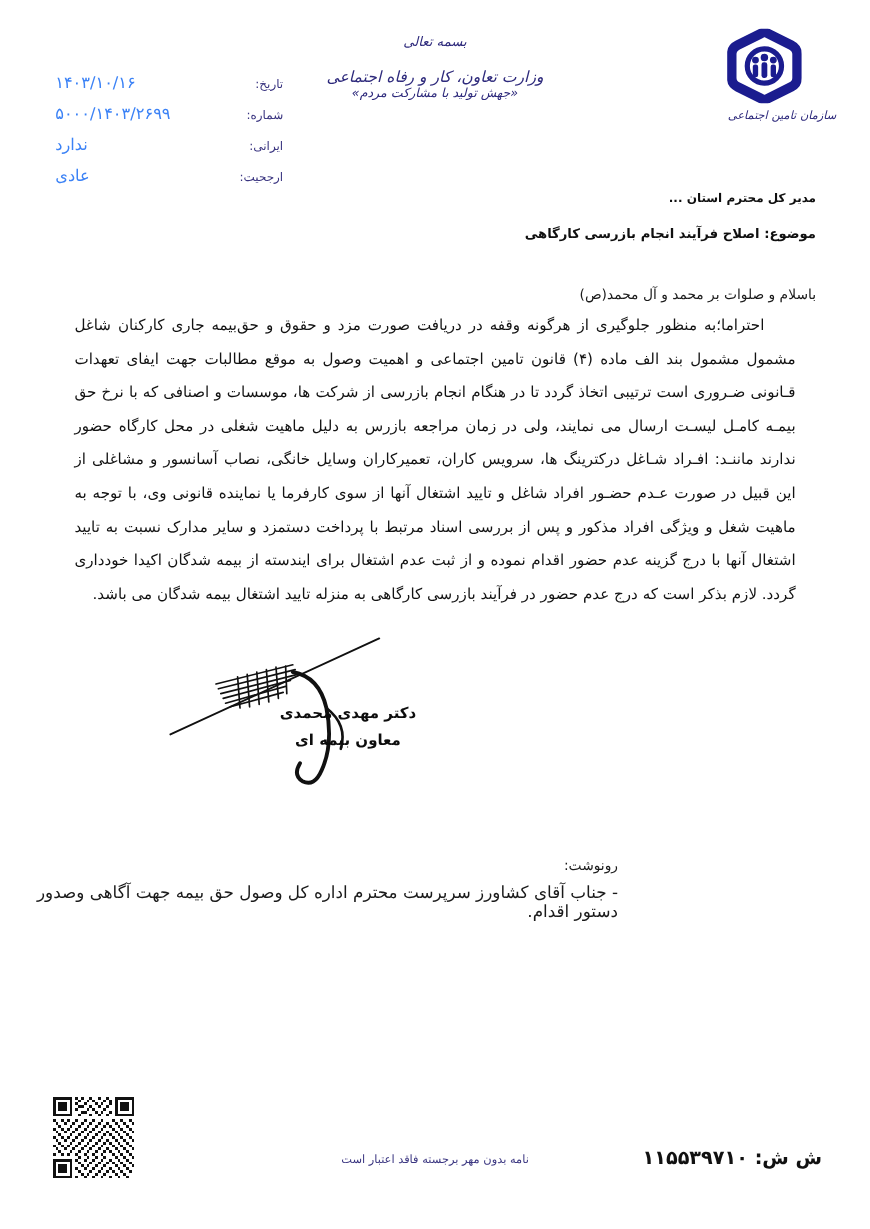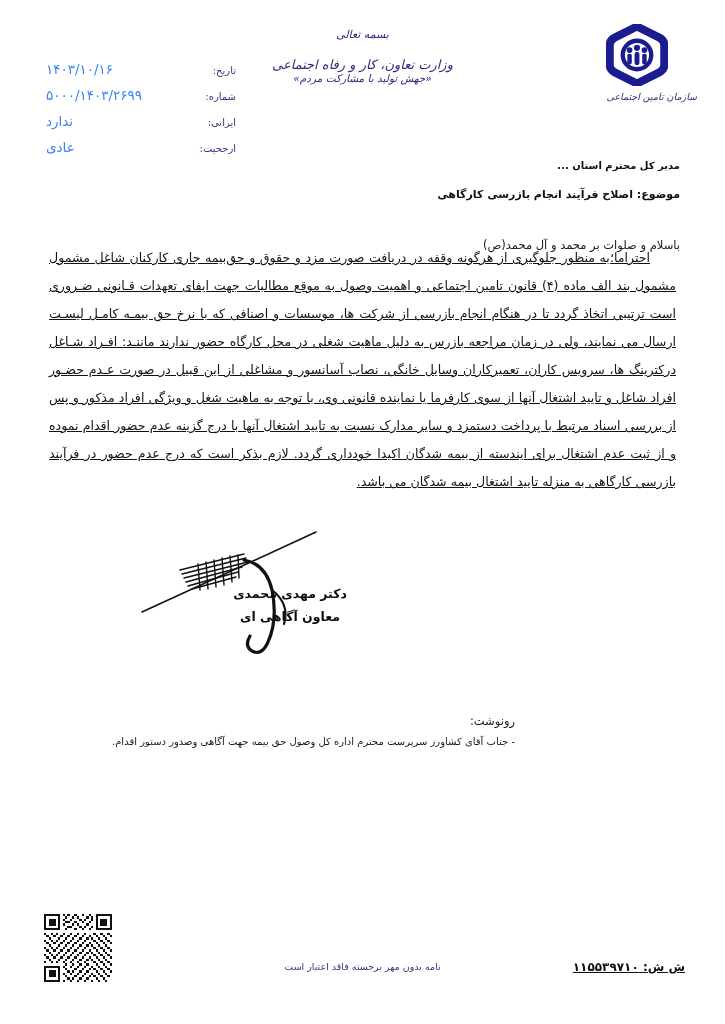--- a/index.html
+++ b/index.html
@@ -148,22 +148,21 @@
     left: 45px;
     width: 635px;
     direction: rtl;
     text-align: justify;
     text-align-last: right;
     font-size: 12.6px;
     line-height: 28px;
     color: #121212;
   }
   .body-text p {
-    margin: 4px;
-    text-decoration: underline;
+    margin: 17px;
   }
   .body-text .indent {
     text-indent: 26px;
   }
 
   
   .signature-area {
     position: absolute;
     top: 520px;
     right: 0;
@@ -205,21 +204,21 @@
     top: 714px;
     right: 210px;
     direction: rtl;
     color: #1a1a1a;
   }
   .cc-title {
     font-size: 11.5px;
     margin-bottom: 8px;
   }
   .cc-item {
-    font-size: 10px;
+    font-size: 14px;
   }
 
   
   .qr {
     position: absolute;
     bottom: 42px;
     left: 44px;
     width: 68px;
     height: 68px;
   }
@@ -230,26 +229,25 @@
     transform: translateX(-50%);
     font-size: 9.5px;
     color: #3a3580;
     direction: rtl;
     white-space: nowrap;
   }
   .serial {
     position: absolute;
     bottom: 50px;
     right: 40px;
-    font-size: 12px;
+    font-size: 16px;
     font-weight: bold;
     color: #111111;
     direction: rtl;
     white-space: nowrap;
-    text-decoration: underline;
   }
   .footer-address {
     position: absolute;
     bottom: 14px;
     right: 38px;
     left: 38px;
     text-align: center;
     font-size: 9.5px;
     color: #3a3580;
     direction: rtl;
@@ -330,21 +328,21 @@
           <path d="M82 38 L84 65"></path>
           <path d="M90 36 L92 62"></path>
           <path d="M98 35 L99 58"></path>
         </g>
         <path d="M104 40 Q126 44 132 70 Q138 100 128 122 Q122 136 112 131 Q104 126 110 116" stroke-width="3.2"></path>
         <path d="M132 70 Q150 84 144 104" stroke-width="2.2"></path>
       </g>
     </svg>
     <div class="sign-text">
       <div class="sign-name">دکتر مهدی محمدی</div>
-      <div class="sign-title">معاون آگاهی ای</div>
+      <div class="sign-title">معاون بیمه ای</div>
     </div>
   </div>
 
   <div class="cc">
     <div class="cc-title">رونوشت:</div>
     <div class="cc-item">- جناب آقای کشاورز سرپرست محترم اداره کل وصول حق بیمه جهت آگاهی وصدور دستور اقدام.</div>
   </div>
 
   <svg class="qr" viewBox="0 0 29 29" shape-rendering="crispEdges">
     <rect width="29" height="29" fill="#fff"></rect>

